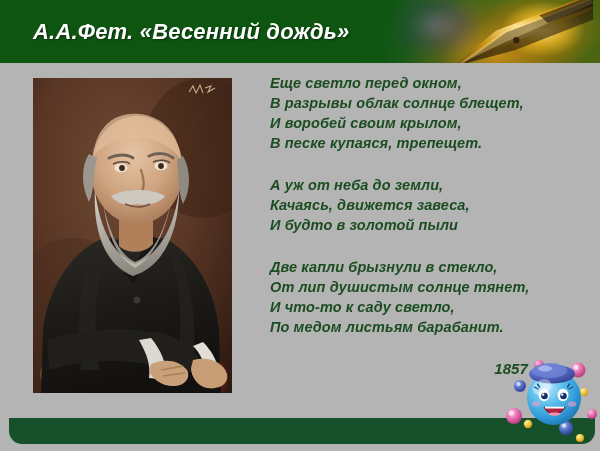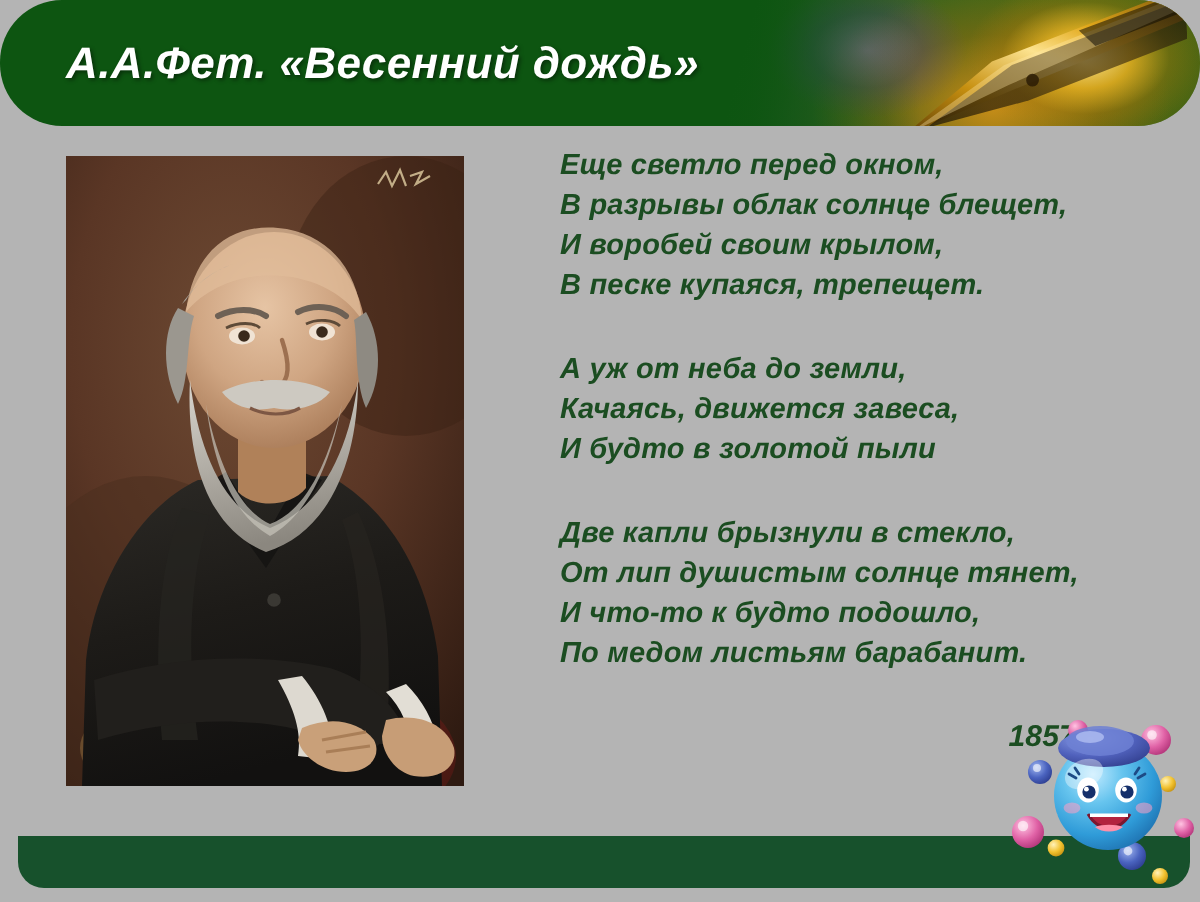--- a/index.html
+++ b/index.html
@@ -23,21 +23,20 @@
 
   
   .banner {
     position: absolute;
     left: 0;
     top: 0;
     width: 600px;
     height: 63px;
     background: #0d5511;
     overflow: hidden;
-    border-radius: 31px;
   }
   .banner-photo {
     position: absolute;
     right: 0;
     top: 0;
     width: 260px;
     height: 63px;
     background:
       radial-gradient(ellipse 60px 40px at 78% 46%, rgba(255,232,150,0.95) 0%, rgba(245,185,35,0.75) 38%, rgba(200,130,10,0.25) 70%, rgba(0,0,0,0) 100%),
       radial-gradient(ellipse 50px 34px at 36% 40%, rgba(150,110,190,0.55) 0%, rgba(80,60,150,0.30) 55%, rgba(0,0,0,0) 100%),
@@ -82,21 +81,21 @@
     width: 199px;
     height: 315px;
     overflow: hidden;
     background: #3a2418;
   }
   .portrait svg { display: block; }
 
   
   .poem {
     position: absolute;
-    left: 280px;
+    left: 270px;
     top: 73px;
     width: 310px;
     color: #1b4d21;
     font-size: 14.5px;
     font-weight: bold;
     font-style: italic;
     line-height: 20px;
     letter-spacing: 0.1px;
   }
   .stanza { margin: 0 0 22px 0; }
@@ -261,21 +260,21 @@
       <div class="line">В песке купаяся, трепещет.</div>
     </div>
     <div class="stanza">
       <div class="line">А уж от неба до земли,</div>
       <div class="line">Качаясь, движется завеса,</div>
       <div class="line">И будто в золотой пыли</div>
     </div>
     <div class="stanza">
       <div class="line">Две капли брызнули в стекло,</div>
       <div class="line">От лип душистым солнце тянет,</div>
-      <div class="line">И что-то к будто подошло,</div>
+      <div class="line">И что-то к саду светло,</div>
       <div class="line">По медом листьям барабанит.</div>
     </div>
     <div class="poem-year">1857</div>
   </div>
 
   <div class="bottom-bar"></div>
 
   <div class="mascot">
     <svg width="108" height="90" viewBox="0 0 108 90">
       <defs>

